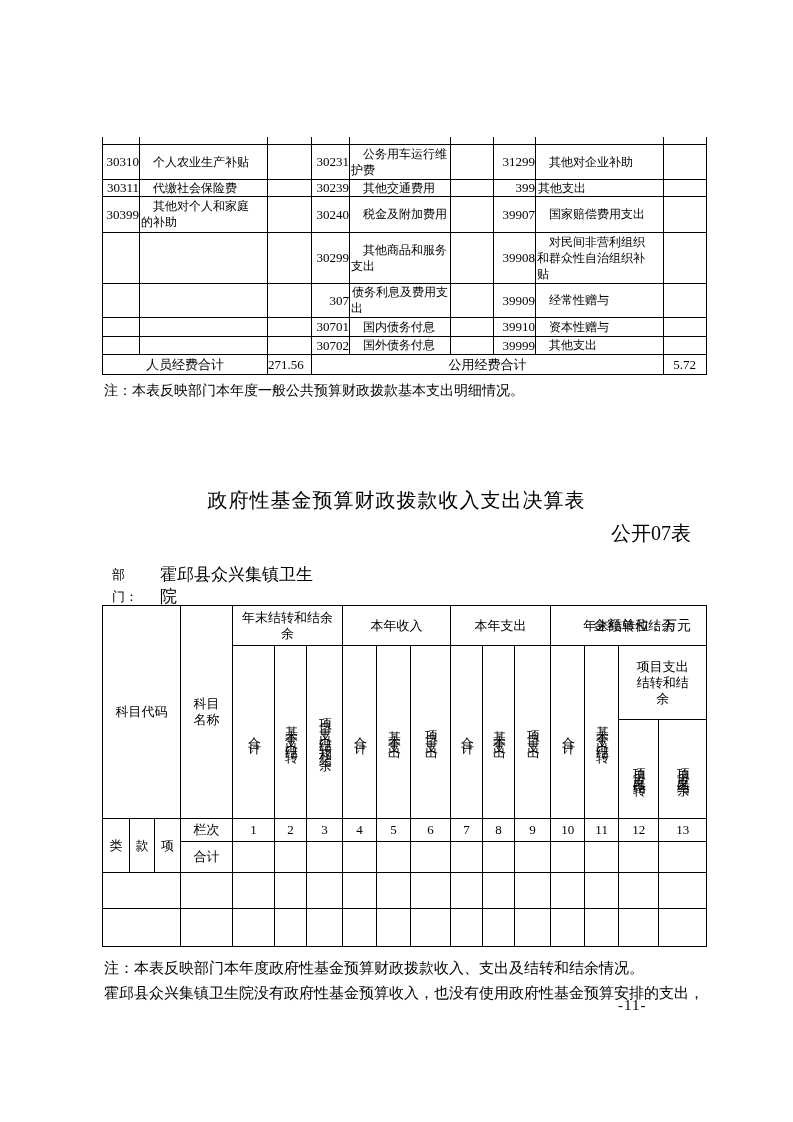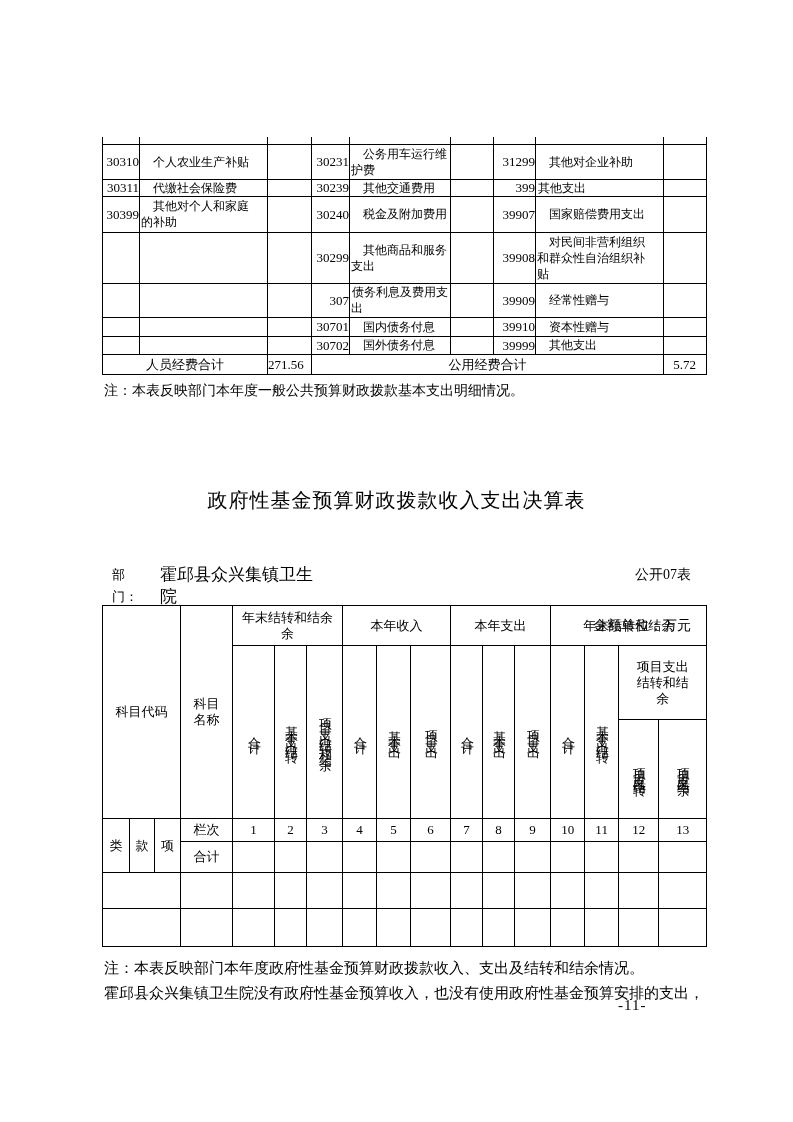--- a/index.html
+++ b/index.html
@@ -17,21 +17,21 @@
   .t1 .name.ni{text-indent:1px}
   .t1 .val{text-align:right;padding-right:10px}
   .t1 .sum{text-align:center}
 
   .note1{position:absolute;left:104px;top:382px;font-size:14px}
 
   .title{position:absolute;left:0;top:487px;width:793px;text-align:center;
          font-family:"Liberation Sans","DejaVu Sans",sans-serif;font-weight:normal;
          font-size:20px;letter-spacing:1px}
 
-  .pubcode{position:absolute;top:566px;right:102px;font-size:14px}
+  .pubcode{position:absolute;top:520px;right:102px;font-size:20px}
   .deptl{position:absolute;left:112px;top:564px;font-size:13px;line-height:22px;white-space:pre-line}
   .deptv{position:absolute;left:160px;top:564px;font-size:17px;line-height:22px;white-space:pre-line}
   .unit{position:absolute;top:617px;right:102px;font-size:14px}
 
   
   .t2{position:absolute;left:102px;top:605px;width:604px;font-size:13px}
   .t2 td{line-height:16px}
   .pre{white-space:pre-line}
   .vtx{writing-mode:vertical-rl;display:inline-block;letter-spacing:5px;line-height:1.15;font-size:13px}
   .vtx2{letter-spacing:3px}

